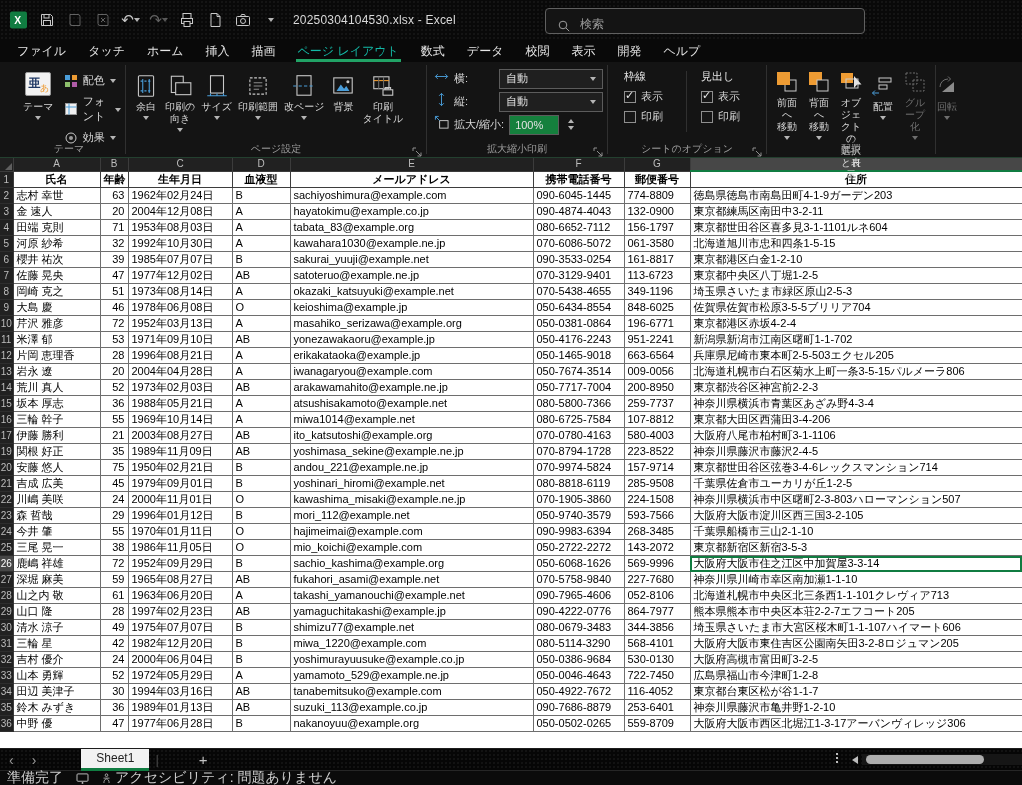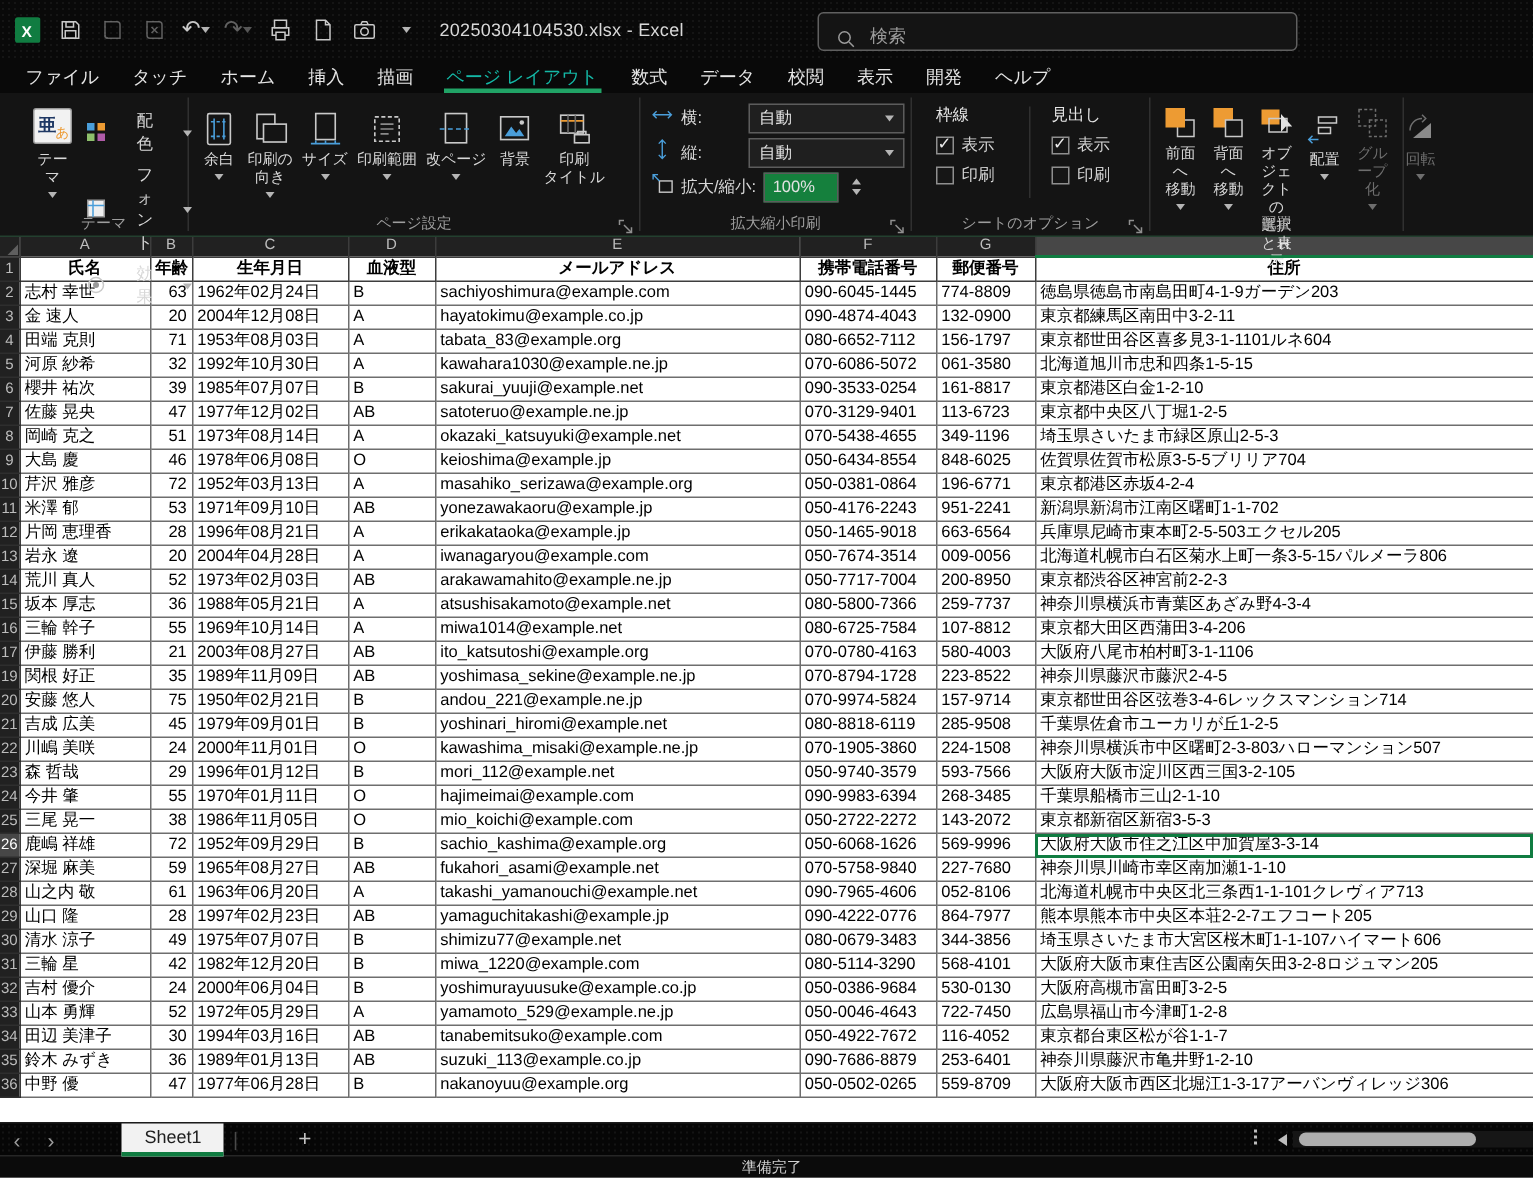--- a/index.html
+++ b/index.html
@@ -46,21 +46,21 @@
     padding:2px 3px; color:#d8d8d8; font-size:10px; line-height:12px; text-align:center; white-space:pre-line; }
   .rbtn .ic32 { height:30px; display:flex; align-items:flex-end; }
   .ic32 svg { width:26px; height:26px; }
   .rbtn.disabled { color:#6e6e6e; }
   .chev { width:0; height:0; border-left:3px solid transparent; border-right:3px solid transparent; border-top:4px solid #b5b5b5; margin-top:1px; }
   .rbtn.disabled .chev { border-top-color:#6e6e6e; }
 
   .theme-main { width:54px; }
   .theme-main .ic32 svg { width:30px; height:30px; }
   .theme-col { display:flex; flex-direction:column; justify-content:flex-start; gap:6px; padding:6px 0 0 4px; }
-  .smallbtn { display:flex; align-items:center; gap:20px; font-size:11px; color:#d8d8d8; }
+  .smallbtn { display:flex; align-items:center; gap:5px; font-size:11px; color:#d8d8d8; }
   .smallbtn svg { width:14px; height:14px; }
 
   .srow { display:flex; align-items:center; gap:5px; height:23px; padding-left:3px; }
   .srow svg { width:15px; height:15px; }
   .slab { font-size:11px; color:#d8d8d8; white-space:nowrap; }
   .combo { width:104px; height:20px; background:#1f1f1f; border:1px solid #5c5c5c; color:#e2e2e2; font-size:11px;
     display:flex; align-items:center; justify-content:space-between; padding:0 6px; margin-left:auto; }
   .spinbox { width:50px; height:20px; background:#15803d; border:1px solid #5c5c5c; color:#e2e2e2; font-size:11px;
     display:flex; align-items:center; padding:0 5px; }
   .spinner { display:flex; flex-direction:column; gap:3px; margin-left:4px; }
@@ -102,21 +102,21 @@
   .addsheet { color:#c3c3c3; font-size:15px; margin-left:40px; }
   .splitdots { position:absolute; left:836px; top:4px; display:flex; flex-direction:column; gap:2px; }
   .splitdots i { width:2px; height:2px; background:#bdbdbd; display:block; }
   .hs-arrow { position:absolute; left:852px; top:7px; width:0; height:0;
     border-top:4px solid transparent; border-bottom:4px solid transparent; border-right:6px solid #bdbdbd; }
   .hs-track { position:absolute; left:862px; right:0; top:5px; height:11px; background:#161616; }
   .hs-thumb { position:absolute; left:4px; top:1px; width:118px; height:9px; background:#aeaeae; border-radius:5px; }
 
   
   .statusbar { height:15px; background:#0b0b0b; border-top:1px solid #262626; display:flex; align-items:center;
-    gap:13px; padding-left:7px; font-size:10px; color:#cfcfcf;flex-direction:column; }
+    gap:13px; padding-left:7px; font-size:14px; color:#cfcfcf; }
   .sb-item { display:flex; align-items:center; gap:4px; }
   .sb-item svg { height:11px; }
 </style>
 </head>
 <body>
 
 <div class="app">
 
   <div class="titlebar">
     <div class="qat">

